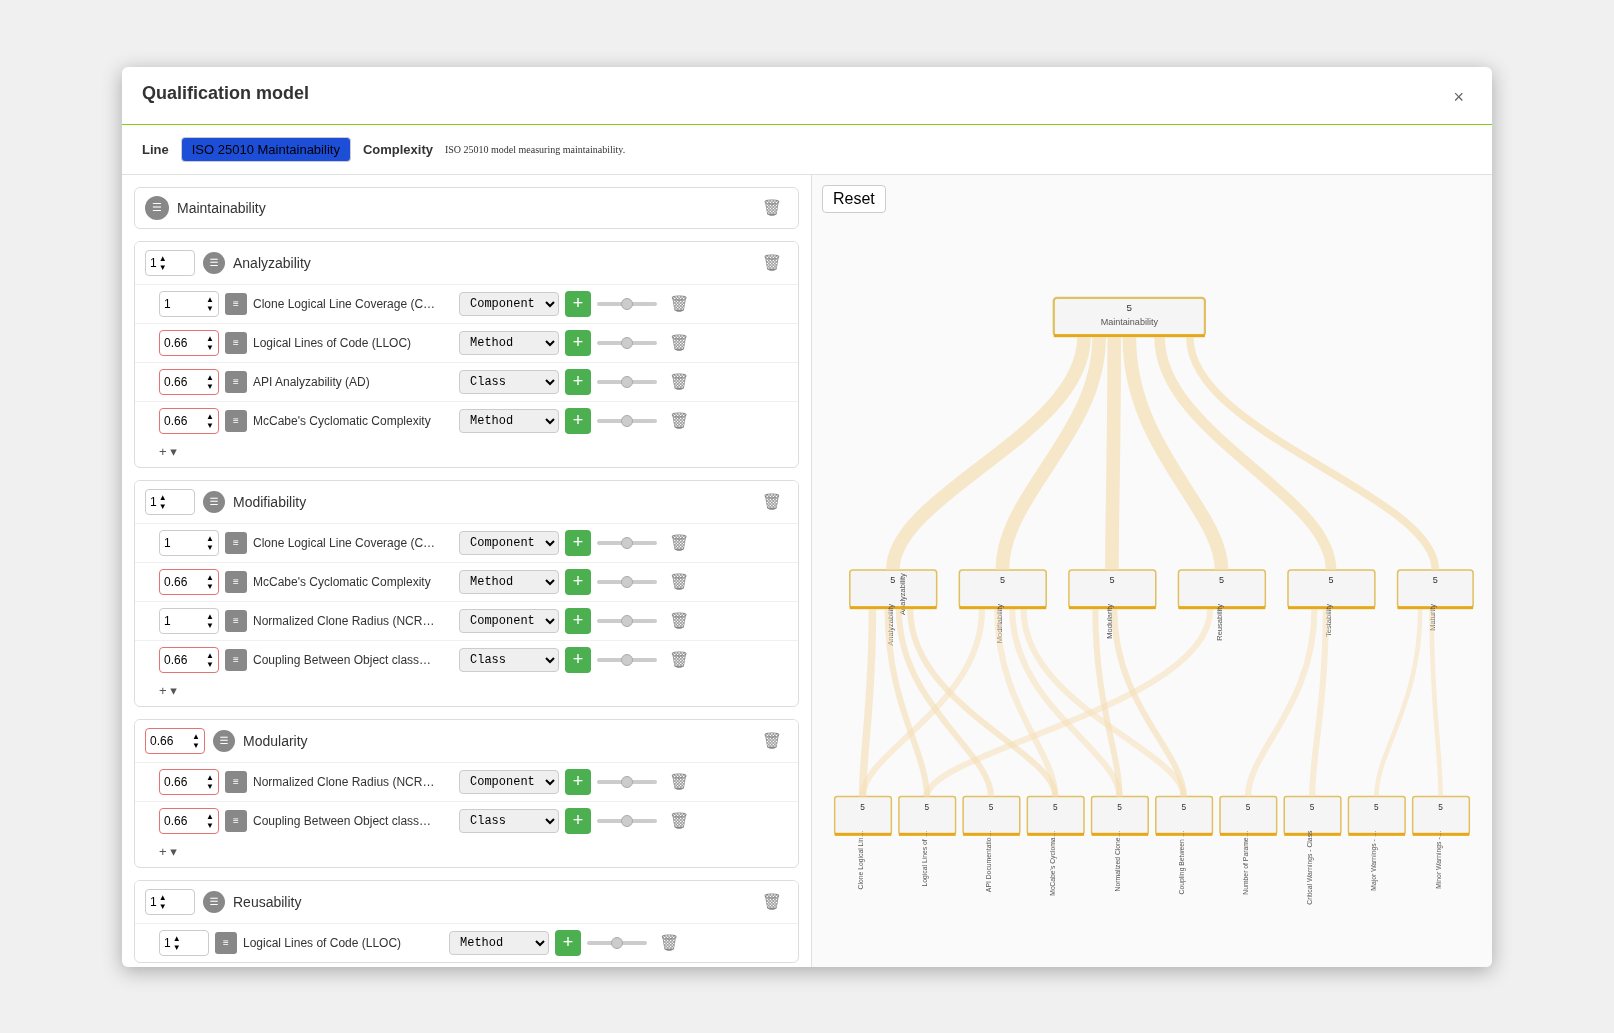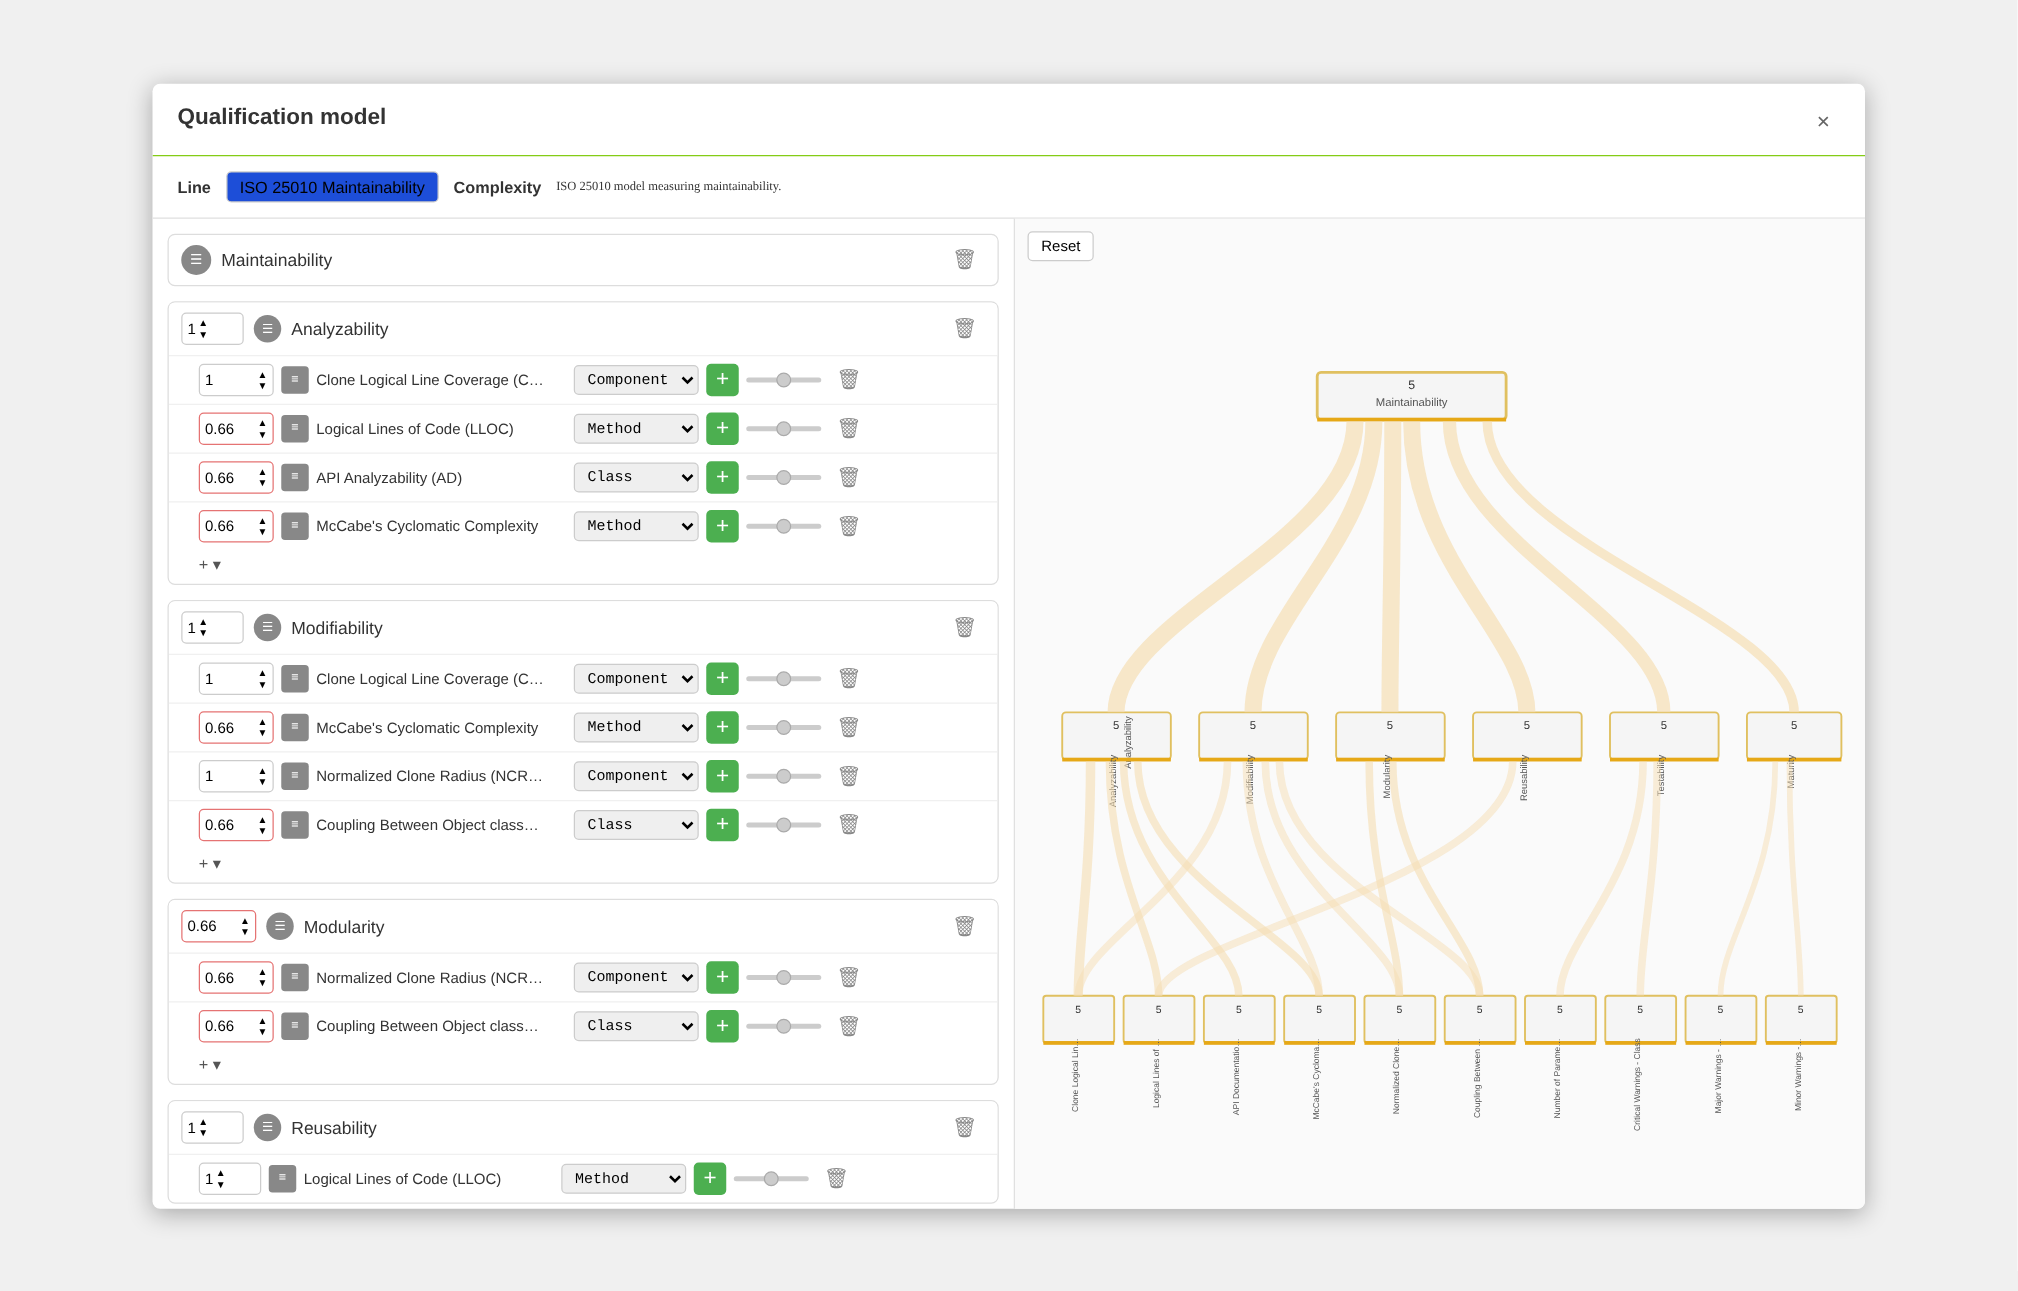--- a/index.html
+++ b/index.html
@@ -27,21 +27,21 @@
     .spinner { display: flex; flex-direction: column; font-size: 8px; cursor: pointer; }
     .metric-icon { width: 22px; height: 22px; background: #888; border-radius: 3px; display: flex; align-items: center; justify-content: center; }
     .metric-name { flex: 1; font-size: 12px; color: #333; white-space: nowrap; overflow: hidden; text-overflow: ellipsis; max-width: 200px; }
     .scope-select { border: 1px solid #ccc; border-radius: 4px; padding: 3px 6px; font-size: 12px; min-width: 100px; font-family: Liberation Mono, monospace; }
     .add-btn { background: #4caf50; border: none; color: white; border-radius: 4px; width: 26px; height: 26px; cursor: pointer; font-size: 18px; display: flex; align-items: center; justify-content: center; }
     .slider { width: 60px; appearance: none; height: 4px; background: #ccc; border-radius: 2px; cursor: pointer; outline: none; }
     .slider::-webkit-slider-thumb { appearance: none; width: 12px; height: 12px; border-radius: 50%; background: #ccc; border: 1px solid #aaa; }
     .add-row { padding: 4px 10px 8px 24px; }
     .add-dropdown { background: none; border: none; color: #555; cursor: pointer; font-size: 13px; }
     .num-input { width: 50px; border: 1px solid #ccc; border-radius: 4px; padding: 3px 4px; font-size: 12px; display: flex; align-items: center; gap: 2px; }
-    .reset-btn { position: absolute; top: 10px; left: 10px; background: white; border: 1px solid #ccc; border-radius: 4px; padding: 4px 10px; cursor: pointer; font-size: 12px; z-index: 10; }
+    .reset-btn { position: absolute; top: 10px; left: 10px; background: white; border: 1px solid #ccc; border-radius: 4px; padding: 4px 10px; cursor: pointer; font-size: 16px; z-index: 10; }
     svg.tree { width: 100%; height: 100%; }
   </style>
 </head>
 <body>
 
 <div class="modal">
   <div class="modal-header">
     <span class="modal-title">Qualification model</span>
     <button class="close-btn">×</button>
   </div>

